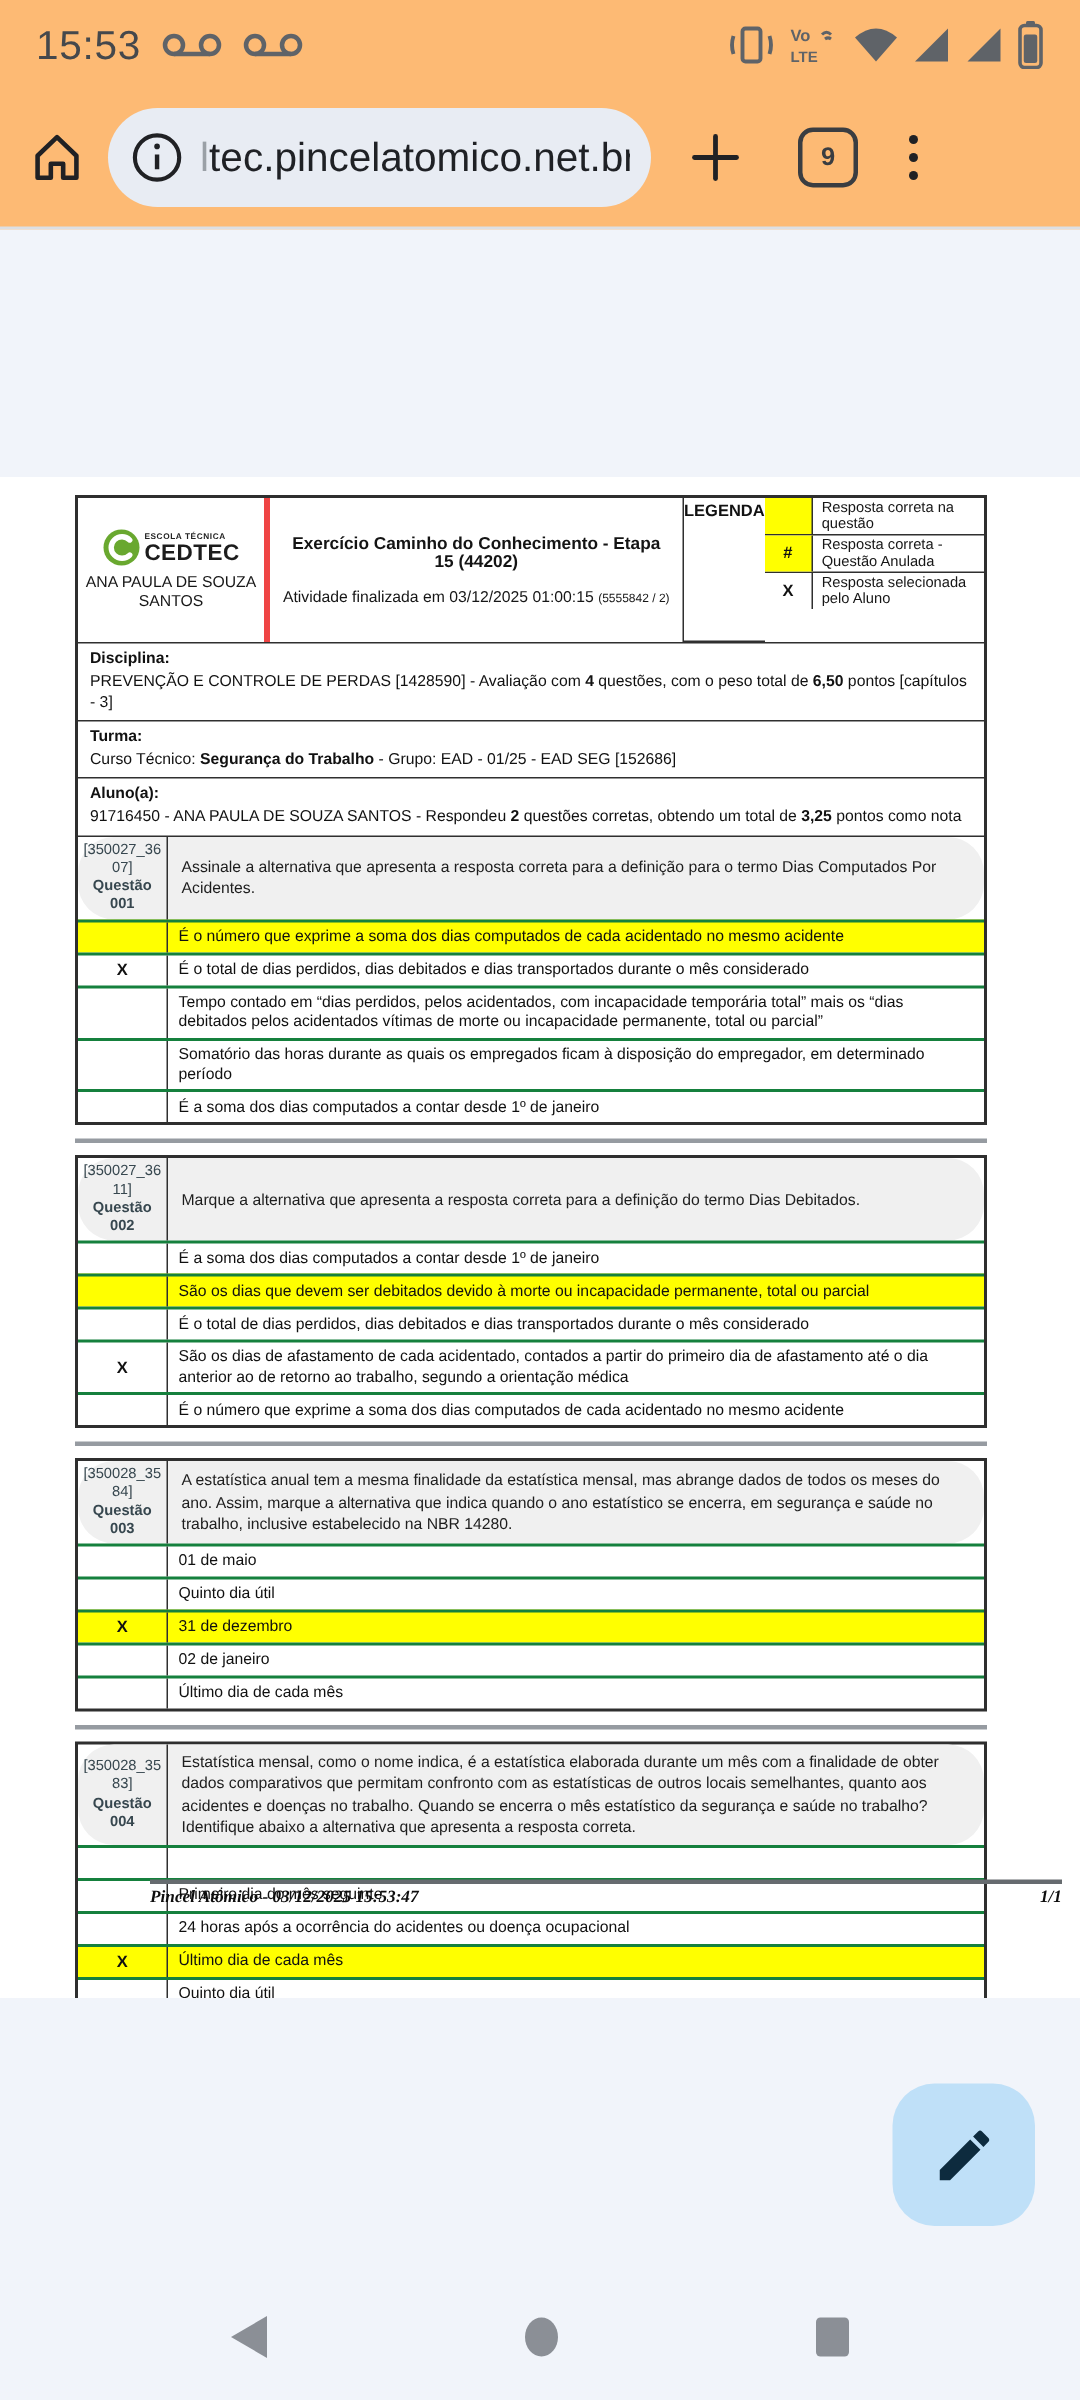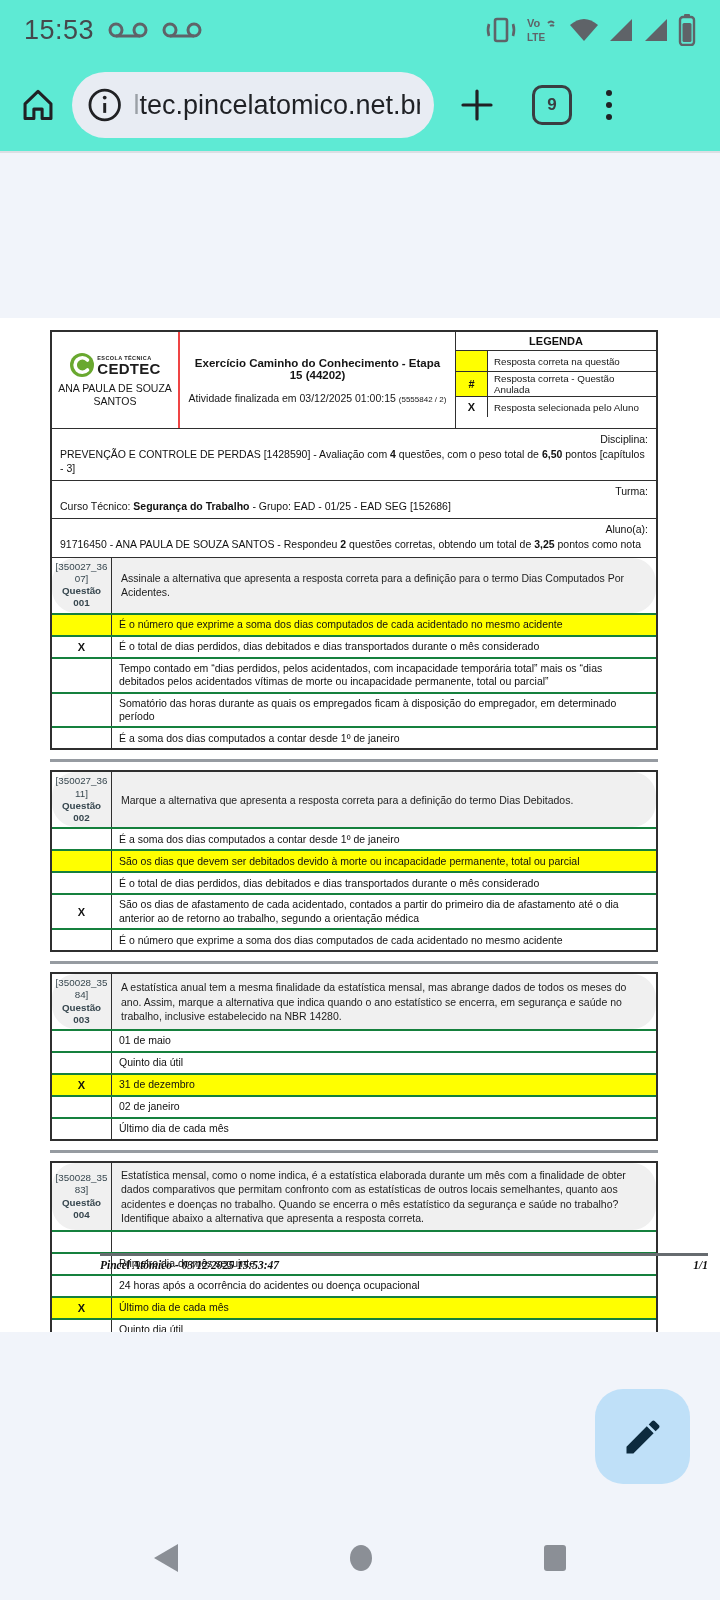--- a/index.html
+++ b/index.html
@@ -1,17 +1,17 @@
 <!DOCTYPE html>
 <html><head>
 <meta charset="utf-8">
 <style>
   html,body{margin:0;padding:0;}
   body{width:720px;height:1600px;font-family:"Liberation Sans",sans-serif;background:#fbfcff;position:relative;overflow:hidden;}
-  #screen{position:absolute;inset:0;width:720px;height:1600px;background:#5eead4;}
+  #screen{position:absolute;inset:0;width:720px;height:1600px;background:#fdba74;}
 
   
   .statusbar{position:absolute;top:0;left:0;width:720px;height:60px;display:flex;align-items:center;padding:0 24px;box-sizing:border-box;}
   .sb-time{font-size:27px;color:#45484c;letter-spacing:.5px;}
   .sb-vm{margin-left:14px;}
   .sb-right{margin-left:auto;display:flex;align-items:center;gap:9px;}
 
   
   .toolbar{position:absolute;top:60px;left:0;width:720px;height:90px;display:flex;align-items:center;padding:0 18px;box-sizing:border-box;}
   .home-btn{flex:0 0 auto;}
@@ -26,40 +26,40 @@
 
   
   .band-top{position:absolute;top:153px;left:0;width:720px;height:165px;background:#f1f4fa;}
   .paper{position:absolute;top:318px;left:0;width:720px;height:1014px;background:#ffffff;}
   .band-bottom{position:absolute;top:1332px;left:0;width:720px;height:268px;background:#f1f4fa;}
 
   
   .doc{position:absolute;left:50px;top:12px;width:608px;color:#111;}
   .doc-block{border:2px solid #2f2f2f;box-sizing:border-box;}
   .header-row{display:flex;border-bottom:1px solid #2f2f2f;min-height:82px;}
-  .logo-cell{width:128px;border-right:2px solid #ef4444;box-sizing:border-box;display:flex;flex-direction:column;align-items:center;justify-content:center;padding:20px 2px;}
+  .logo-cell{width:128px;border-right:4px solid #ef4444;box-sizing:border-box;display:flex;flex-direction:column;align-items:center;justify-content:center;padding:20px 2px;}
   .logo-line{display:flex;align-items:center;gap:2px;}
   .logo-texts{display:flex;flex-direction:column;align-items:flex-start;}
   .logo-small{font-size:5.5px;font-weight:bold;letter-spacing:.4px;color:#222;}
   .logo-big{font-size:15px;font-weight:bold;color:#1c1c1c;letter-spacing:.3px;line-height:1;}
   .student-name{font-size:10.5px;margin-top:4px;text-align:center;line-height:1.25;color:#161616;}
   .title-cell{flex:1;border-right:1px solid #2f2f2f;box-sizing:border-box;display:flex;flex-direction:column;align-items:center;justify-content:center;padding:24px 8px;text-align:center;}
   .doc-title{font-size:11.5px;font-weight:bold;color:#141414;}
   .doc-sub{font-size:10.5px;margin-top:11px;color:#161616;}
   .doc-sub .tiny{font-size:8px;}
-  .legend-cell{width:200px;display:flex;flex-direction:column;box-sizing:border-box;}
+  .legend-cell{width:200px;display:flex;flex-direction:row;box-sizing:border-box;}
   .legend-title{font-size:11px;font-weight:bold;text-align:center;padding:3px 0;border-bottom:1px solid #2f2f2f;}
   .legend-row{display:flex;flex:1;border-bottom:1px solid #2f2f2f;min-height:20px;}
   .legend-row:last-child{border-bottom:none;}
   .legend-swatch{width:32px;border-right:1px solid #2f2f2f;display:flex;align-items:center;justify-content:center;font-size:11px;font-weight:bold;box-sizing:border-box;}
   .legend-swatch.yellow{background:#ffff00;}
   .legend-label{flex:1;display:flex;align-items:center;padding:1px 6px;font-size:9.8px;color:#161616;}
 
   .info-row{border-bottom:1px solid #2f2f2f;padding:4px 8px 5px;font-size:10.5px;line-height:1.3;}
-  .info-label{font-weight:normal;text-align:right;}
+  .info-label{font-weight:bold;}
   .info-text{margin-top:1px;}
   .info-text b{font-weight:bold;}
 
   .q-head{display:flex;background:#f0f0f0;min-height:54px;border-radius:24px;}
   .q-id{width:60px;border-right:1px solid #2f2f2f;box-sizing:border-box;display:flex;flex-direction:column;align-items:center;justify-content:center;text-align:center;font-size:9.8px;color:#37474f;padding:3px 2px;word-break:break-all;line-height:1.25;}
   .q-num{font-weight:bold;word-break:normal;}
   .q-statement{flex:1;display:flex;align-items:center;padding:5px 9px;font-size:10.5px;line-height:1.35;color:#1d1d1d;}
   .alt-row{display:flex;border-top:2px solid #15803d;min-height:20px;}
   .alt-marker{width:60px;border-right:1px solid #2f2f2f;box-sizing:border-box;display:flex;align-items:center;justify-content:center;font-size:11px;font-weight:bold;color:#111;}
   .alt-text{flex:1;display:flex;align-items:center;padding:3px 7px;font-size:10.5px;line-height:1.28;color:#101010;}

